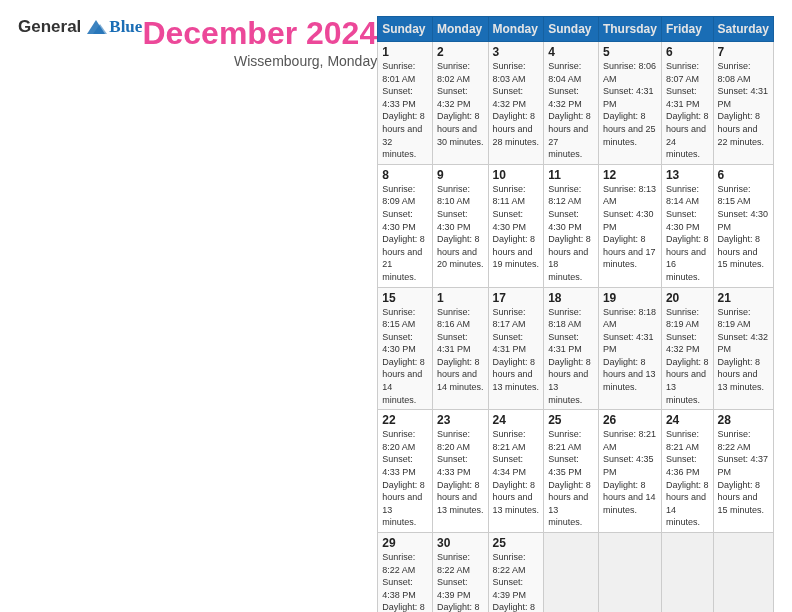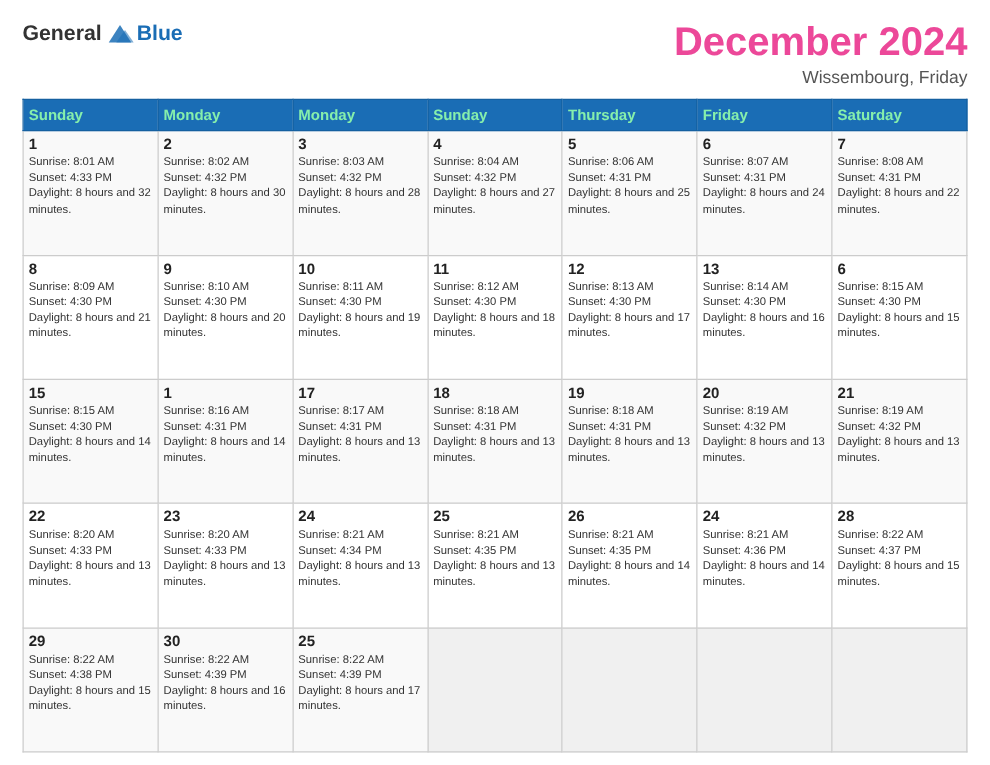--- a/index.html
+++ b/index.html
@@ -8,21 +8,21 @@
       background: #fff;
       width: 792px;
       height: 612px;
       overflow: hidden;
     }
     .page {
       width: 792px;
       height: 612px;
       padding: 16px 18px 10px 18px;
       display: flex;
-      flex-direction: column;
+      flex-direction: row;
     }
     .header {
       display: flex;
       justify-content: space-between;
       align-items: flex-start;
       margin-bottom: 10px;
     }
     .logo-area {
       display: flex;
       flex-direction: column;
@@ -35,20 +35,21 @@
     }
     .logo-text-general {
       font-size: 17px;
       font-weight: bold;
       color: #333;
     }
     .logo-text-blue {
       font-size: 17px;
       font-weight: bold;
       color: #1a6db5;
+      font-family: Liberation Serif, serif;
     }
     .logo-icon {
       width: 22px;
       height: 22px;
       margin-left: 2px;
     }
     .title-area {
       text-align: right;
     }
     .month-title {
@@ -62,21 +63,21 @@
       color: #555;
       margin-top: 2px;
     }
     .calendar {
       width: 100%;
       border-collapse: collapse;
       flex: 1;
     }
     .calendar thead tr th {
       background: #1a6db5;
-      color: #86efac;
+      color: #e5e5e5;
       font-size: 12px;
       font-weight: bold;
       padding: 5px 4px;
       text-align: left;
       border: 1px solid #1560a0;
     }
     .calendar tbody tr td {
       border: 1px solid #ccc;
       vertical-align: top;
       padding: 3px 4px;
@@ -117,21 +118,21 @@
         <span class="logo-text-general">General</span>
         <svg class="logo-icon" viewBox="0 0 22 22" xmlns="http://www.w3.org/2000/svg">
           <polygon points="2,18 11,4 20,18" fill="#1a6db5" opacity="0.85"></polygon>
           <polygon points="8,18 15,8 22,18" fill="#1a6db5" opacity="0.55"></polygon>
         </svg>
         <span class="logo-text-blue">Blue</span>
       </div>
     </div>
     <div class="title-area">
       <div class="month-title">December 2024</div>
-      <div class="subtitle">Wissembourg, Friday</div>
+      <div class="subtitle">Wissembourg, Monday</div>
     </div>
   </div>
 
   <table class="calendar">
     <thead>
       <tr>
         <th>Sunday</th>
         <th>Monday</th>
         <th>Monday</th>
         <th>Sunday</th>

